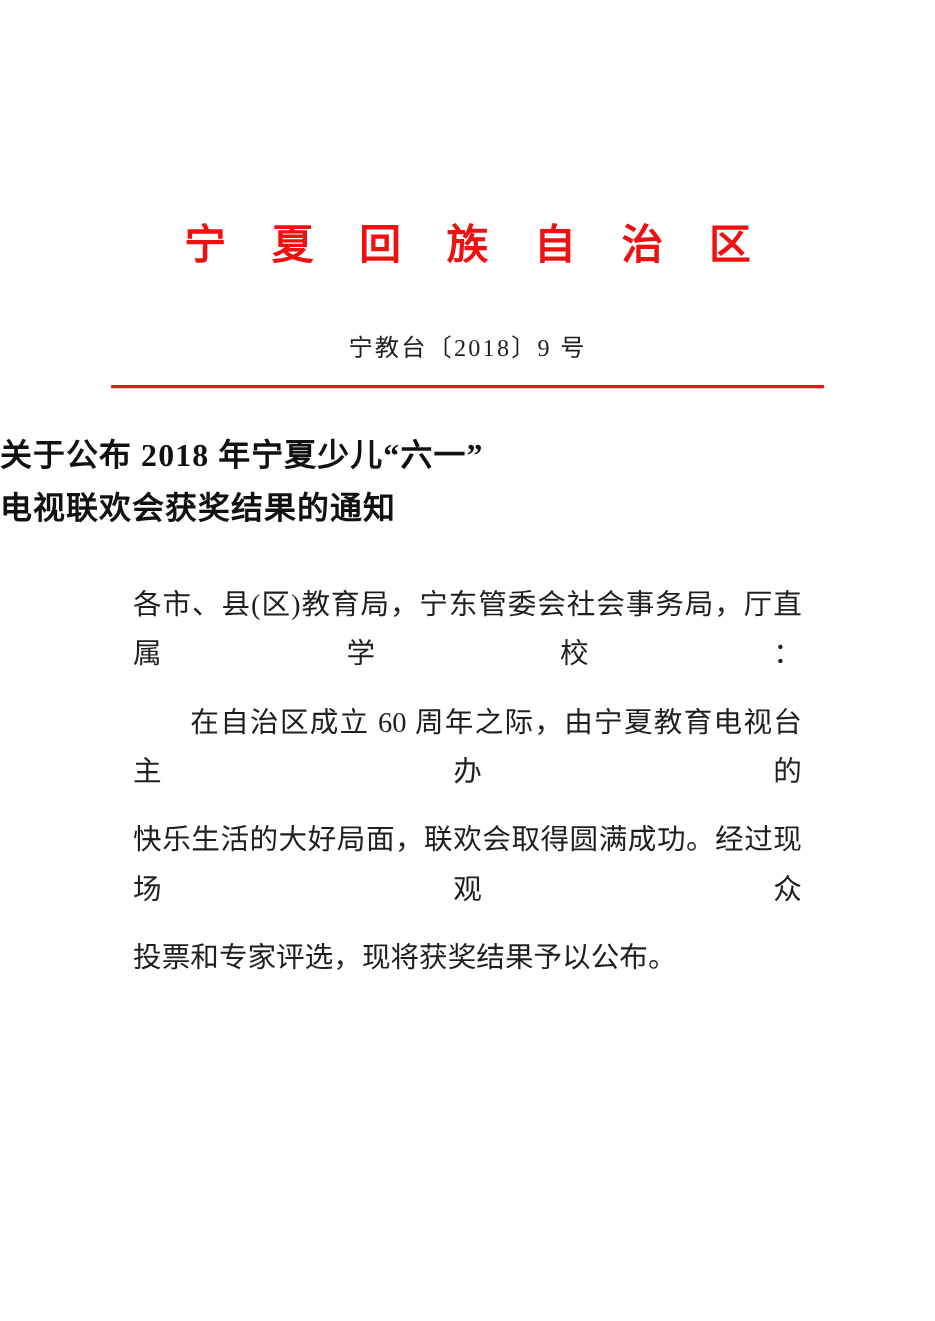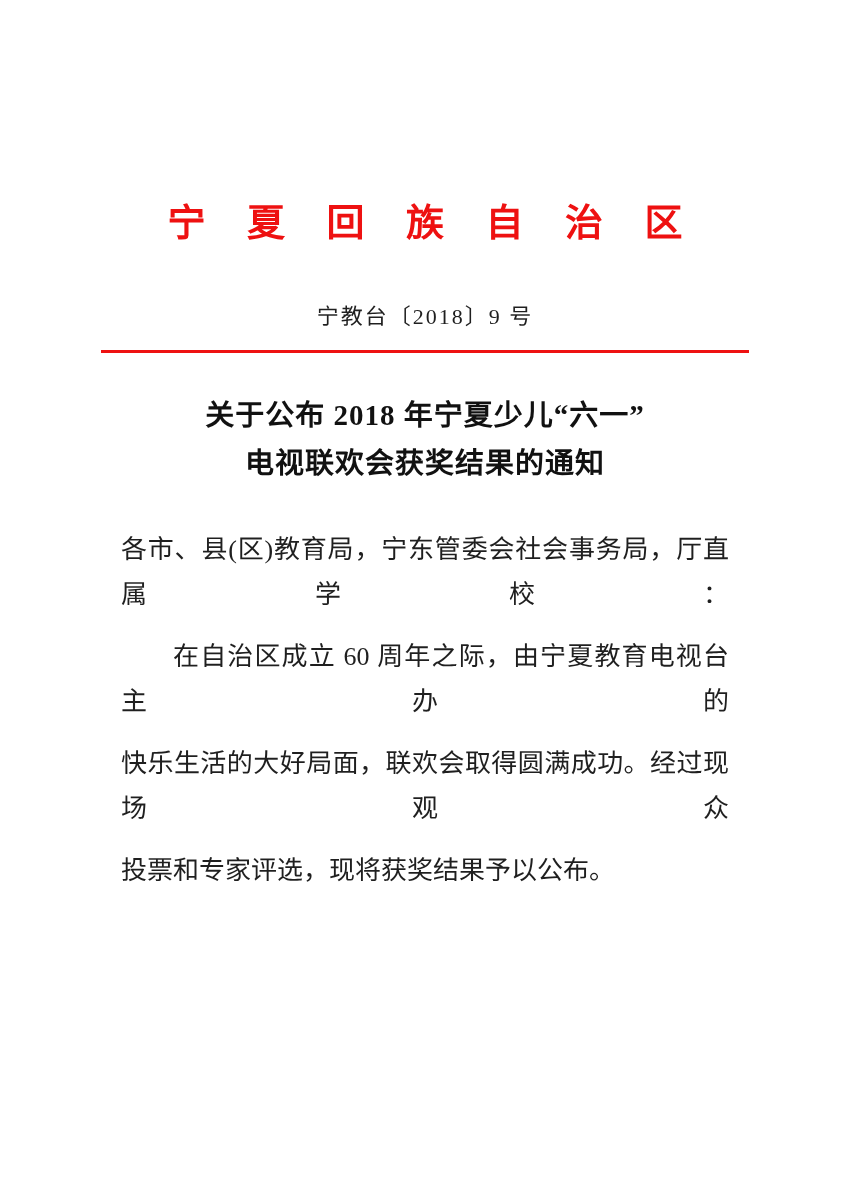--- a/index.html
+++ b/index.html
@@ -53,21 +53,21 @@
   }
   .red-line {
     width: 648px;
     height: 3px;
     margin: 22px auto 0;
     background: var(--accent);
   }
   
   .notice-title {
     margin-top: 38px;
-    text-align: center;
+    text-align: left;
     color: #111111;
     font-size: 29px;
     font-weight: bold;
     line-height: 48px;
     letter-spacing: 1px;
   }
   .notice-title .tline { display: block; }
   
   .body-text {
     width: 642px;

